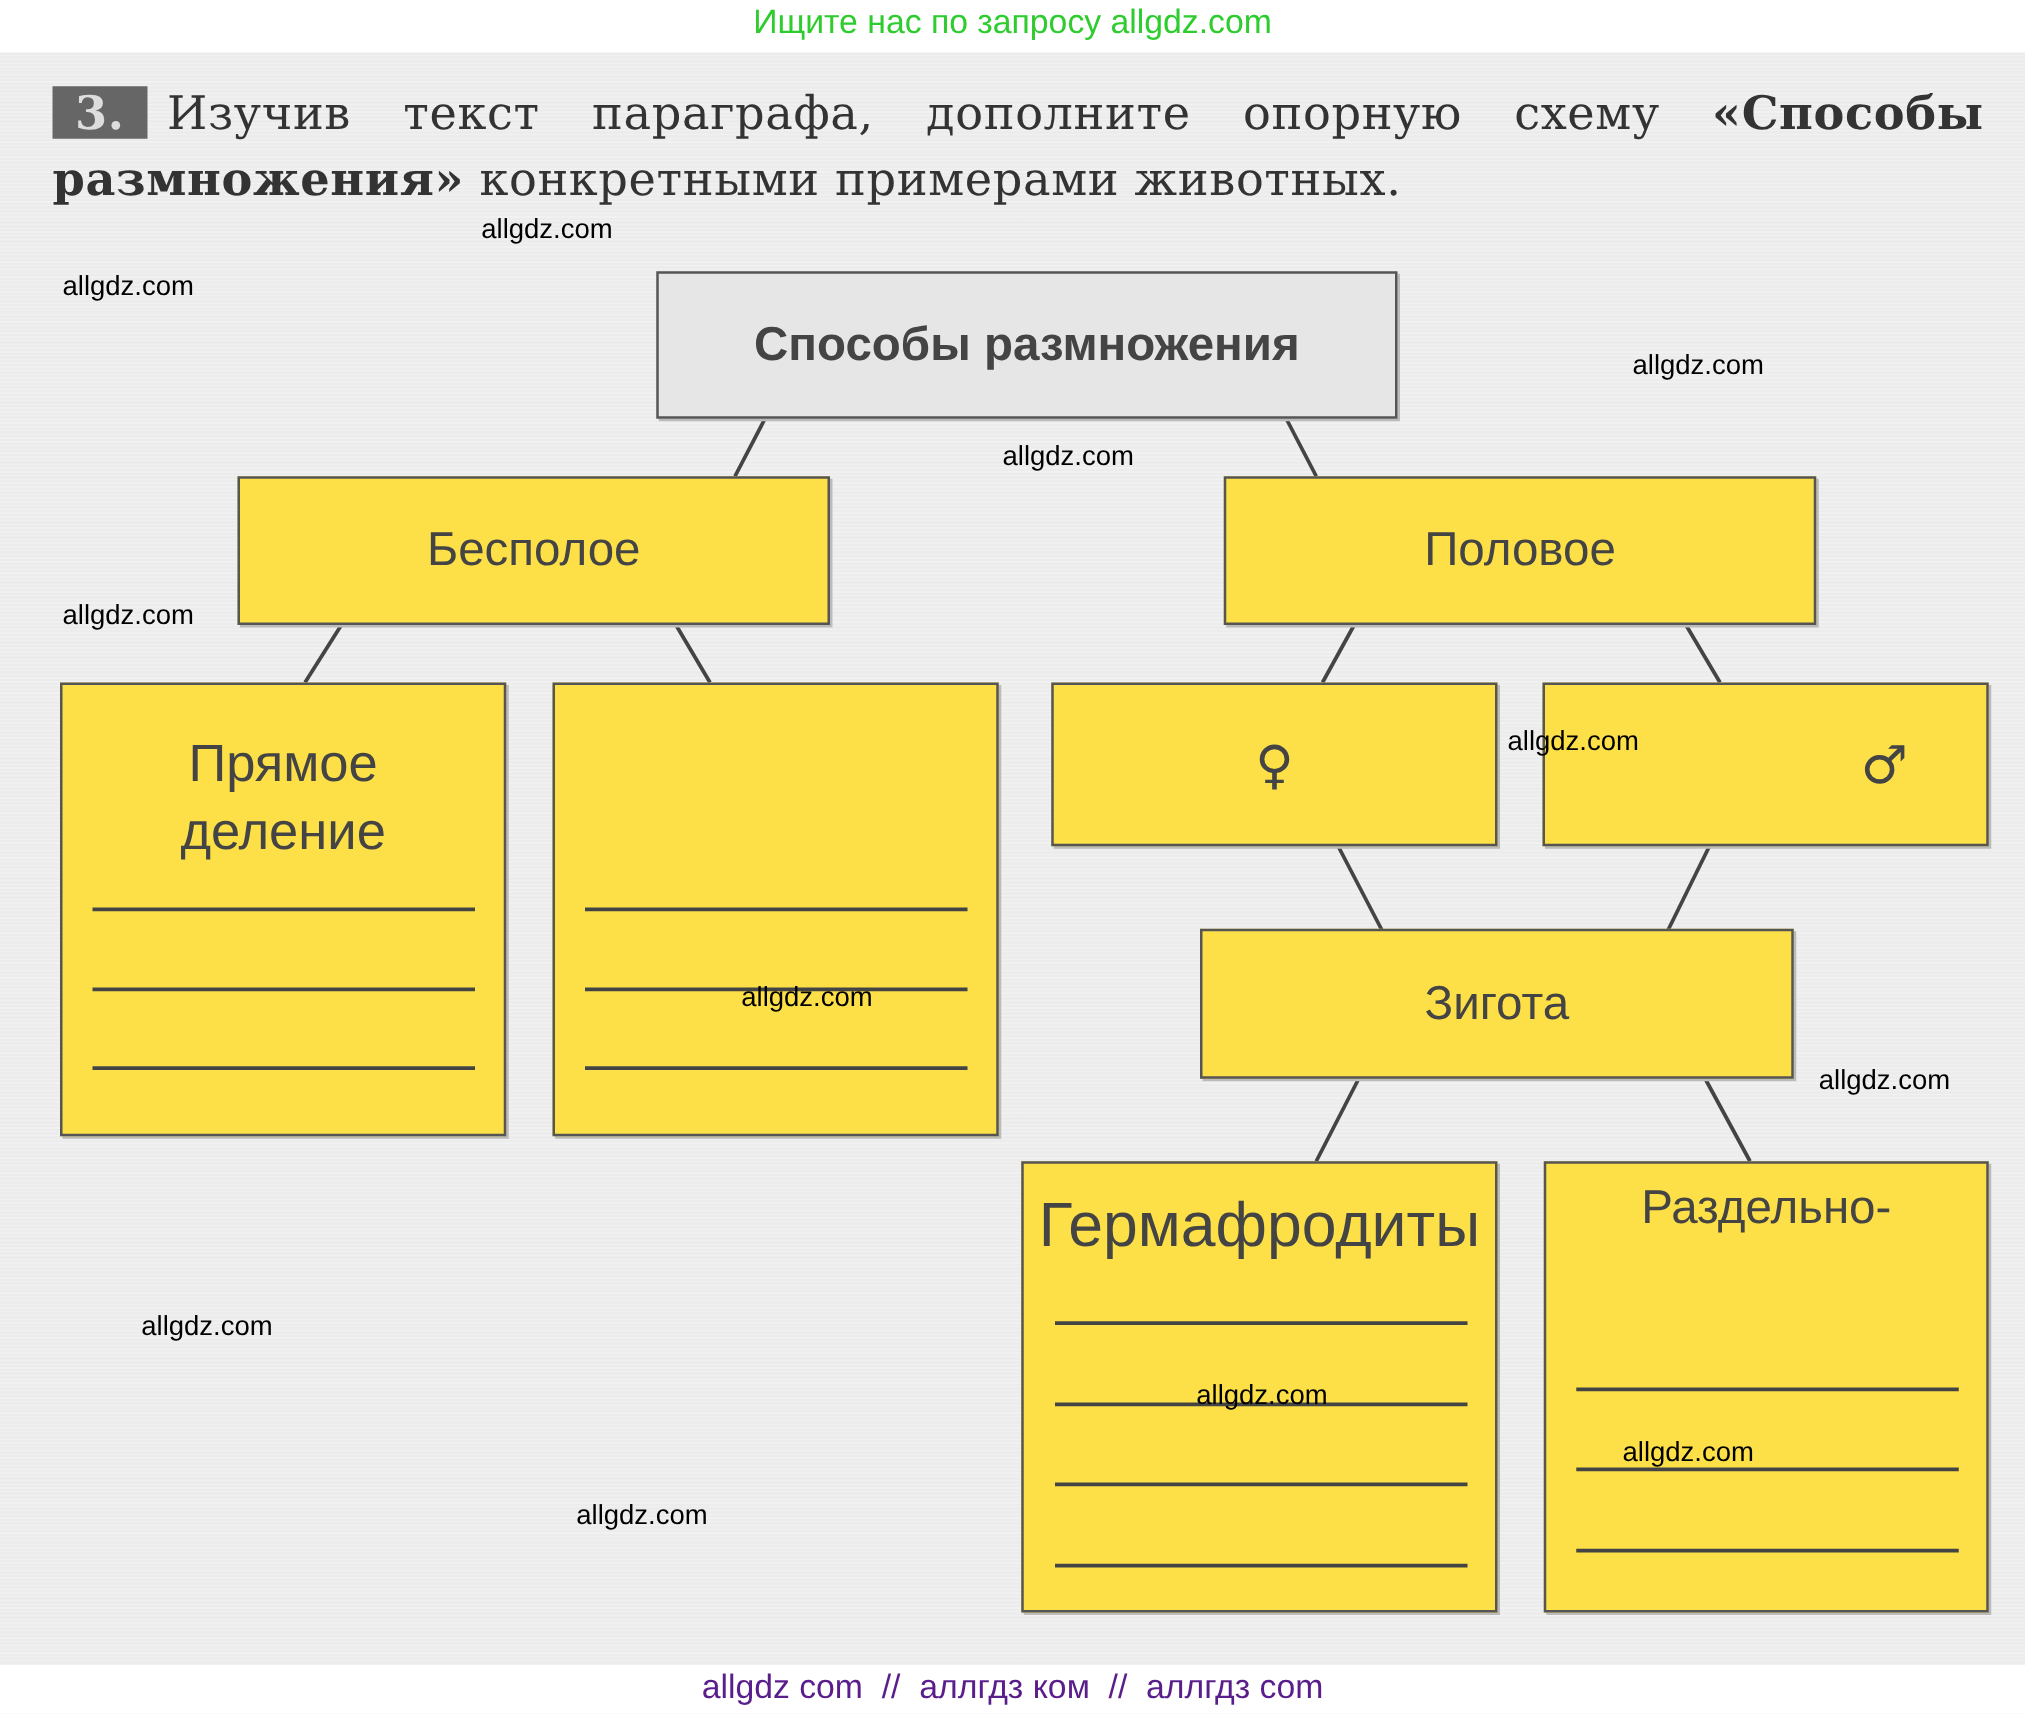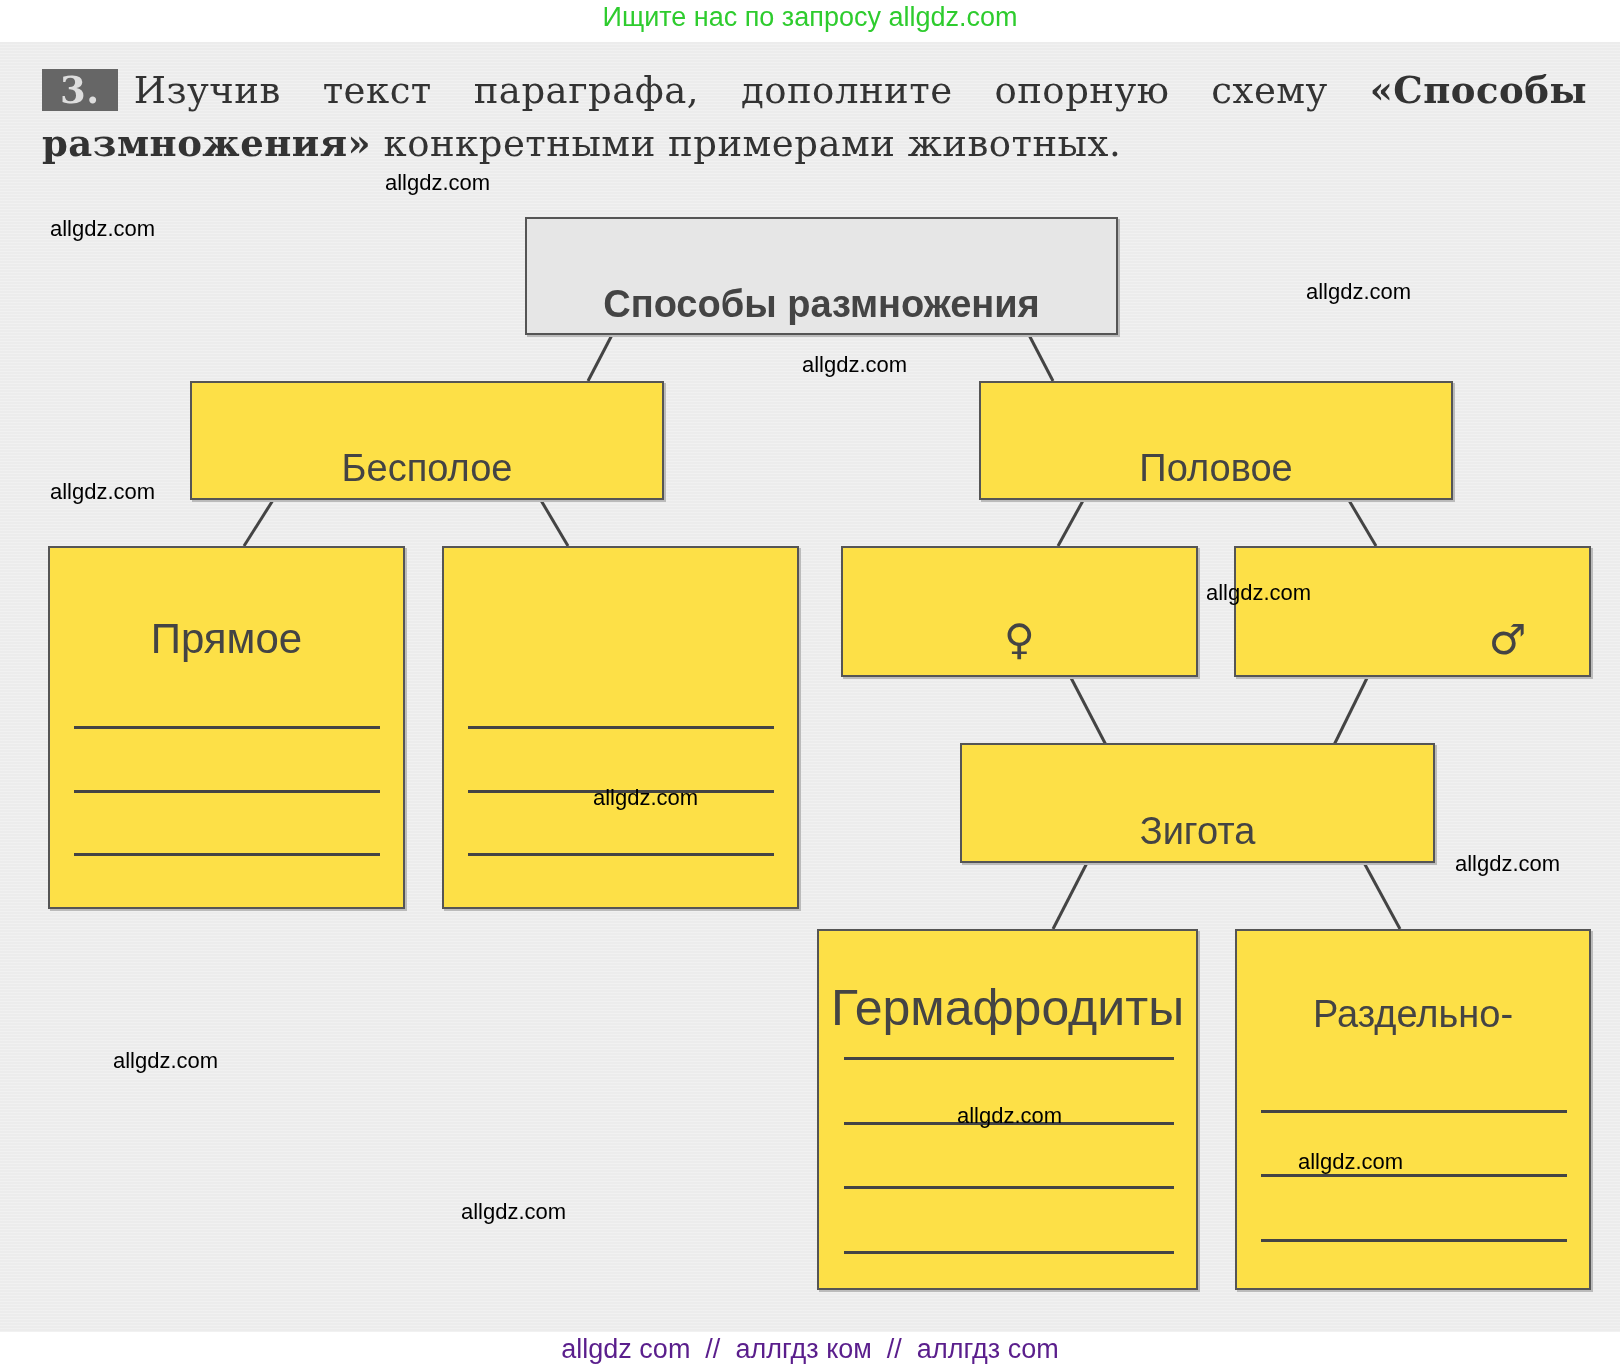--- a/index.html
+++ b/index.html
@@ -33,21 +33,21 @@
     display:inline-block; background:#666; color:#ddd; font-weight:bold;
     padding:0 18px; line-height:42px; margin-right:16px;
   }
   .task-bold { font-weight:bold; }
   .box {
     position:absolute; background:#fde047; border:2px solid #555;
     box-shadow: 2px 2px 0 #bbb;
     color:#444; text-align:center;
   }
   .box.title { background:#e6e6e6; }
-  .box .label { display:block;margin-top:28px; }
+  .box .label { display:block; }
   .write-line {
     position:absolute; height:3px; background:#444;
   }
   svg.lines { position:absolute; left:0; top:0; }
   .wm {
     position:absolute; color:#000; font-size:22px;
   }
 </style>
 </head>
 <body>
@@ -83,20 +83,21 @@
   <span class="label" style="font-size:38px;line-height:115px;">Бесполое</span>
 </div>
 
 <div class="box" style="left:979px;top:381px;width:470px;height:115px;">
   <span class="label" style="font-size:38px;line-height:115px;">Половое</span>
 </div>
 
 <div class="box" style="left:48px;top:546px;width:353px;height:359px;">
   <div style="padding-top:36px;font-size:42px;line-height:54px;">
     <span class="label">Прямое</span>
+    <span class="label">деление</span>
   </div>
   <div class="write-line" style="left:24px;top:178px;width:306px;"></div>
   <div class="write-line" style="left:24px;top:242px;width:306px;"></div>
   <div class="write-line" style="left:24px;top:305px;width:306px;"></div>
 </div>
 
 <div class="box" style="left:442px;top:546px;width:353px;height:359px;">
   <div class="write-line" style="left:24px;top:178px;width:306px;"></div>
   <div class="write-line" style="left:24px;top:242px;width:306px;"></div>
   <div class="write-line" style="left:24px;top:305px;width:306px;"></div>
@@ -118,21 +119,21 @@
   <div style="padding-top:22px;font-size:50px;line-height:54px;">
     <span class="label">Гермафродиты</span>
   </div>
   <div class="write-line" style="left:25px;top:126px;width:330px;"></div>
   <div class="write-line" style="left:25px;top:191px;width:330px;"></div>
   <div class="write-line" style="left:25px;top:255px;width:330px;"></div>
   <div class="write-line" style="left:25px;top:320px;width:330px;"></div>
 </div>
 
 <div class="box" style="left:1235px;top:929px;width:352px;height:357px;">
-  <div style="padding-top:28px;font-size:38px;line-height:54px;">
+  <div style="padding-top:8px;font-size:38px;line-height:54px;">
     <span class="label">Раздельно-</span>
   </div>
   <div class="write-line" style="left:24px;top:179px;width:306px;"></div>
   <div class="write-line" style="left:24px;top:243px;width:306px;"></div>
   <div class="write-line" style="left:24px;top:308px;width:306px;"></div>
 </div>
 
 <div id="watermarks">
     <div class="wm" style="left: 385px; top: 170px;">allgdz.com</div>
     <div class="wm" style="left: 50px; top: 216px;">allgdz.com</div>

